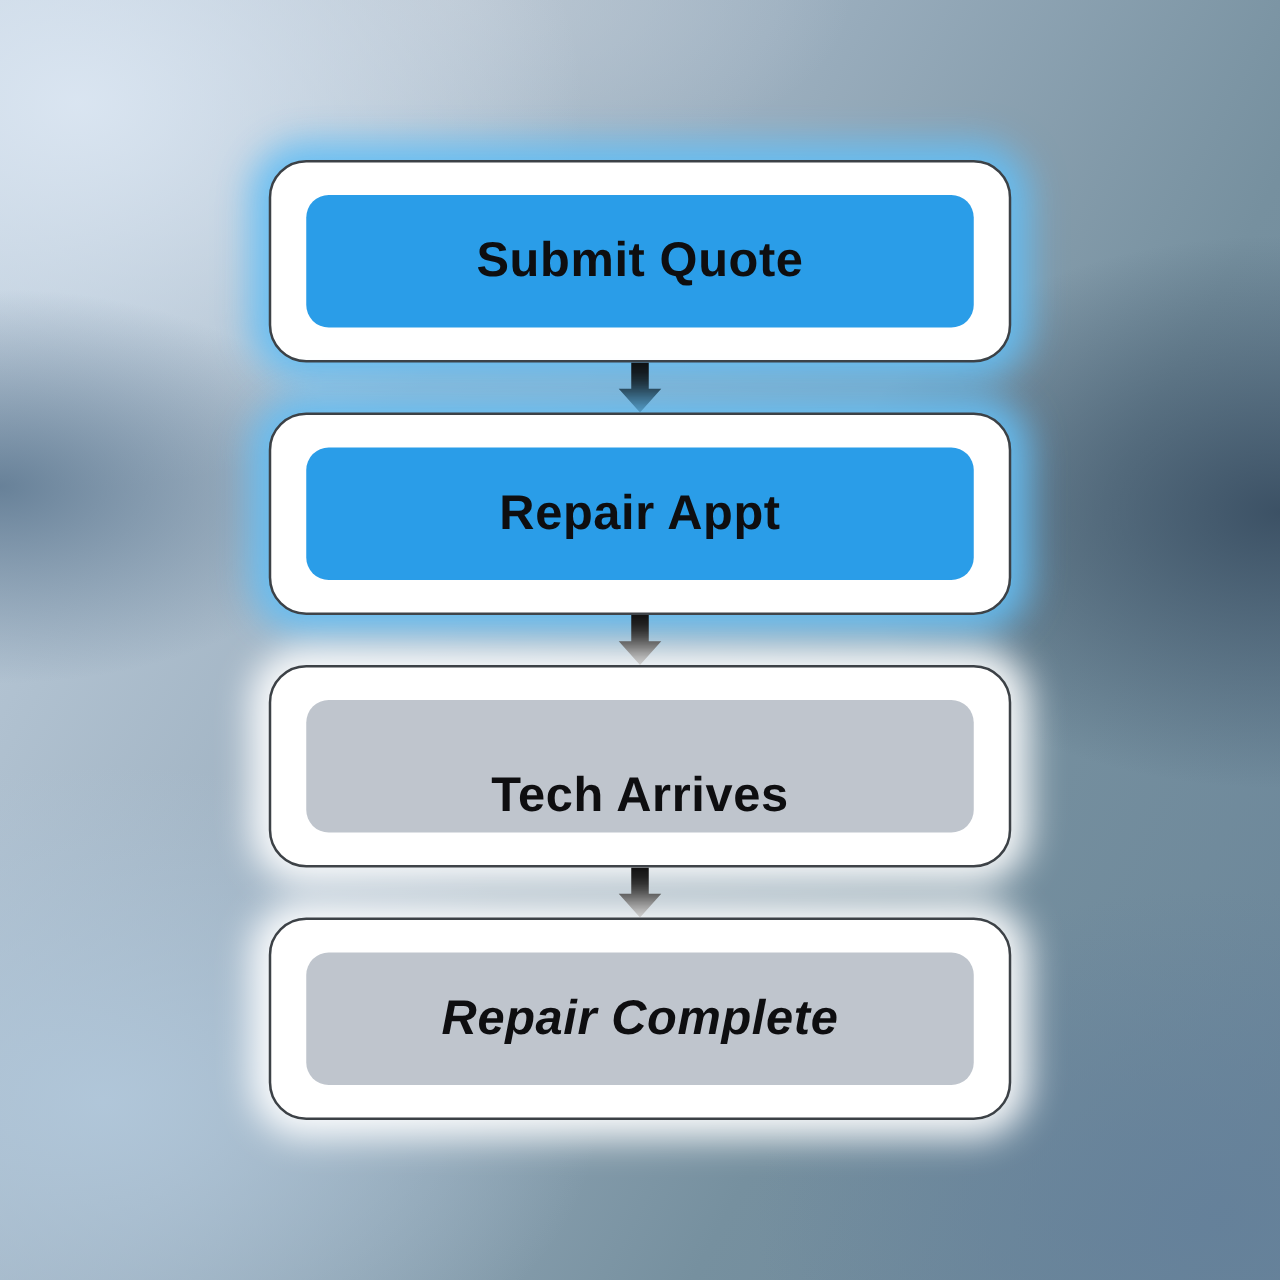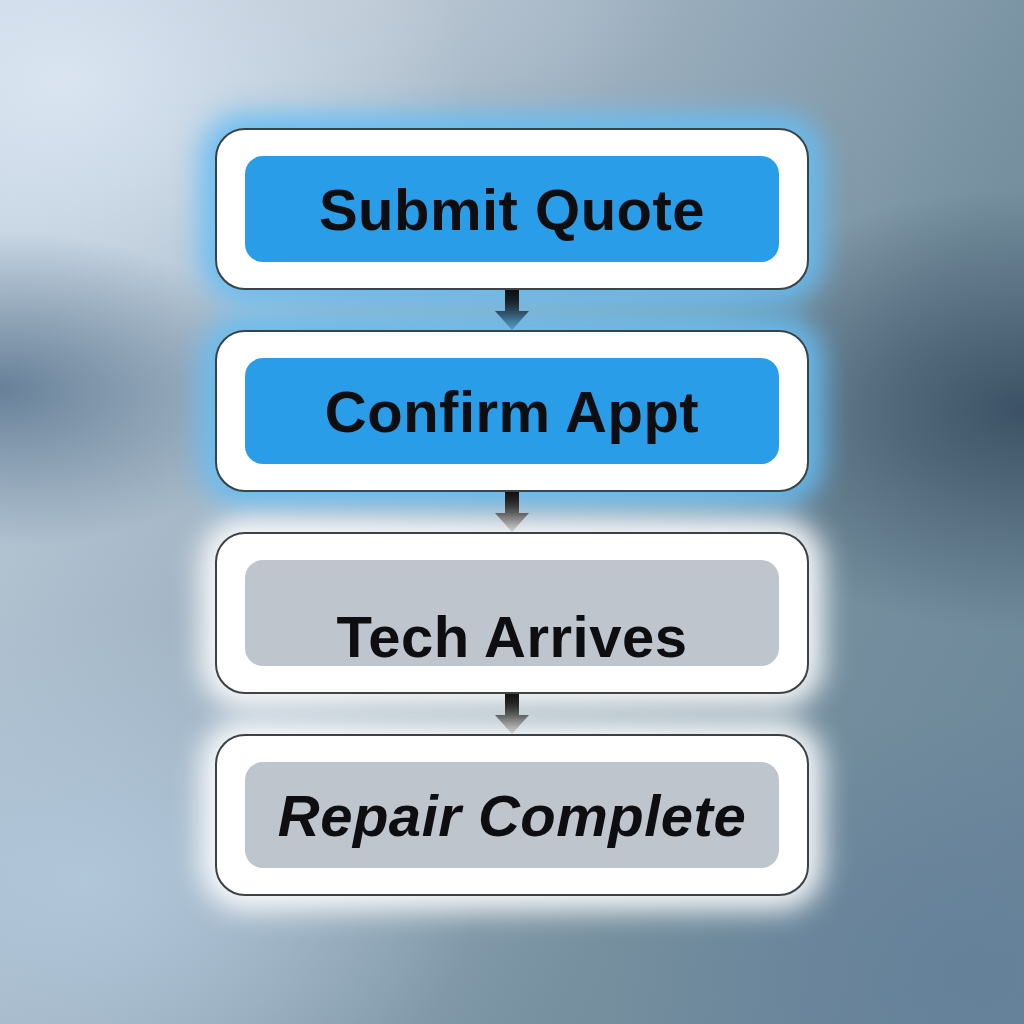--- a/index.html
+++ b/index.html
@@ -43,21 +43,21 @@
 
   .node-inner {
     flex: 1;
     border-radius: 18px;
     display: flex;
     align-items: center;
     justify-content: center;
   }
 
   .node-label {
-    font-size: 58px;
+    font-size: 39px;
     font-weight: 700;
     color: #0e0e10;
     letter-spacing: 0.5px;
     white-space: nowrap;
     text-align: center;
   }
 
   .arrow {
     height: 40px;
     display: flex;
@@ -78,21 +78,21 @@
   </div>
 
   <div class="arrow">
     <svg width="36" height="40" viewBox="0 0 36 40" aria-hidden="true">
       <path class="arrow-path" d="M11 0 H25 V21 H35 L18 40 L1 21 H11 Z" fill="#0d0d0d"></path>
     </svg>
   </div>
 
   <div class="node-outer" style="box-shadow: rgba(100, 190, 243, 0.95) 0px 0px 28px 14px; border-color: rgb(60, 65, 70);">
     <div class="node-inner" style="background: rgb(42, 157, 232);">
-      <span class="node-label" style="color: rgb(14, 14, 16);">Confirm Appt</span>
+      <span class="node-label" style="color: rgb(14, 14, 16);">Repair Appt</span>
     </div>
   </div>
 
   <div class="arrow">
     <svg width="36" height="40" viewBox="0 0 36 40" aria-hidden="true">
       <path class="arrow-path" d="M11 0 H25 V21 H35 L18 40 L1 21 H11 Z" fill="#0d0d0d"></path>
     </svg>
   </div>
 
   <div class="node-outer" style="box-shadow: rgba(255, 255, 255, 0.95) 0px 0px 28px 14px; border-color: rgb(60, 65, 70);">

